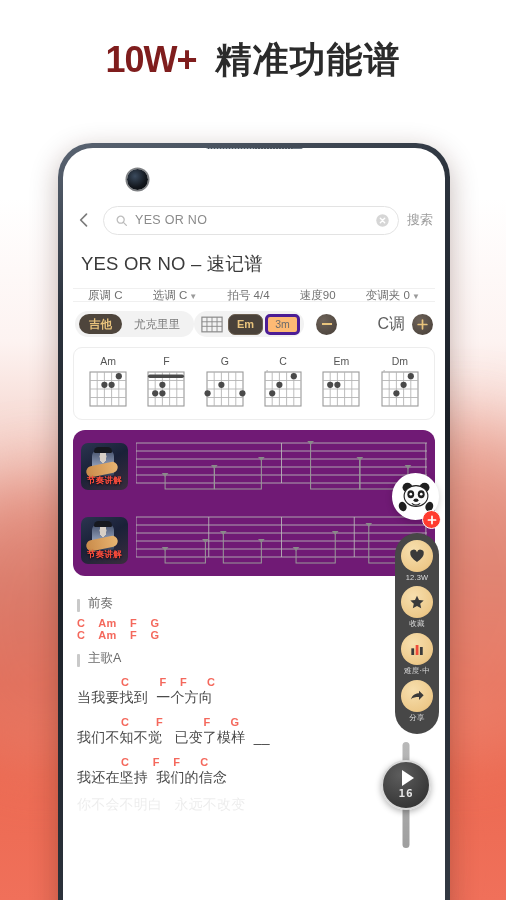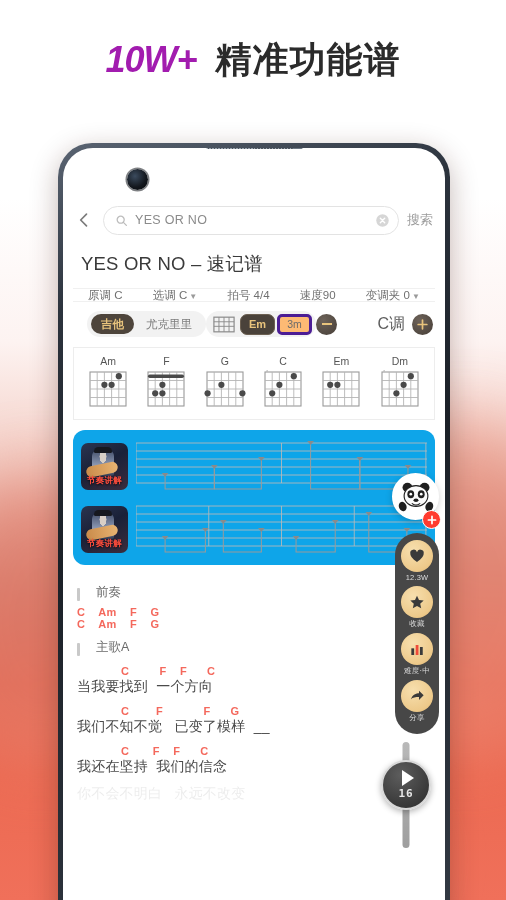--- a/index.html
+++ b/index.html
@@ -27,21 +27,21 @@
   .blob-c { left: 120px; top: 760px; width: 300px; height: 200px;
             background: radial-gradient(circle at 50% 50%, #f07d62, #f4917a 70%); opacity:.4; }
 
   
   .headline {
     position: absolute; top: 36px; left: 0; right: 0;
     text-align: center; white-space: nowrap;
     font-size: 36px; font-weight: 700; letter-spacing: 1px;
     color: #2b2b2b; z-index: 5;
   }
-  .headline .accent { color: #a21caf; font-style: italic; letter-spacing: -1px; }
+  .headline .accent { color: #7f1d1d; letter-spacing: -1px; }
   .headline .cn { margin-left: 8px; }
 
   
   .phone {
     position: absolute; left: 58px; top: 143px;
     width: 392px; height: 790px;
     border-radius: 34px 34px 0 0;
     background: linear-gradient(160deg, #5a6472 0%, #2c333d 18%, #1b2027 45%, #333a44 100%);
     padding: 5px 5px 0 5px;
     box-shadow: 0 8px 28px rgba(60,20,14,.30);
@@ -90,21 +90,21 @@
   .song-meta { padding: 6px 0 0 18px; font-size: 11px; color: #b8b8b8; display: flex; gap: 16px; }
 
   .infobar {
     margin: 12px 10px 0 10px; height: 14px;
     border-top: 1px solid #f0f0f0; border-bottom: 1px solid #f0f0f0;
     display: flex; align-items: center; justify-content: space-around;
     font-size: 11.5px; color: #707070;
   }
   .infobar .caret { font-size: 8px; color: #9a9a9a; margin-left: 2px; }
 
-  .ctrlrow { display: flex; align-items: center; padding: 9px 12px 0 24px; }
+  .ctrlrow { display: flex; align-items: center; padding: 9px 12px 0 12px; }
   .pill-group {
     background: #f2f2f2; border-radius: 15px; height: 26px;
     display: flex; align-items: center; padding: 0 4px; gap: 2px;
   }
   .pill {
     height: 20px; padding: 0 10px; border-radius: 11px;
     display: flex; align-items: center; font-size: 11.5px; color: #7c7c7c;
   }
   .pill.sel { background: #4e453c; color: #e8c37c; font-weight: 700; }
   .grid-ic { width: 22px; height: 17px; margin: 0 3px; }
@@ -123,29 +123,29 @@
     width: 21px; height: 21px; border-radius: 50%;
     background: radial-gradient(circle at 35% 30%, #6d6259, #463e37);
     display: flex; align-items: center; justify-content: center;
   }
   .circ-btn span { display: block; background: #e8c37c; }
   .minus-bar { width: 10px; height: 2px; }
   .key-label { font-size: 16px; color: #5e5e5e; margin-left: 33px; }
 
   .chordcard {
     margin: 10px 10px 0 10px; background: #fff; border: 1px solid #ededed;
-    border-radius: 0; padding: 7px 5px 6px 5px;
+    border-radius: 9px; padding: 7px 5px 6px 5px;
     display: flex; justify-content: space-around;
   }
   .chord { text-align: center; width: 54px; }
   .chord-name { font-size: 10.5px; color: #555; margin-bottom: 2px; }
 
   .tabcard {
-    margin: 10px 10px 0 10px; background: #0ea5e9; border-radius: 12px;
-    padding: 9px 8px; display: flex; flex-direction: column; gap: 9px;
+    margin: 10px 10px 0 10px; background: #701a75; border-radius: 12px;
+    padding: 9px 8px; display: flex; flex-direction: column; gap: 20px;
   }
   .tabrow { display: flex; align-items: center; gap: 8px; }
   .thumb {
     width: 47px; height: 47px; border-radius: 7px; flex: 0 0 auto;
     background: linear-gradient(150deg,#2b3550 0%,#1a2138 45%,#3b2d3e 100%);
     position: relative; overflow: hidden;
   }
   .thumb .player { position: absolute; left: 11px; top: 7px; width: 22px; height: 26px;
     background: radial-gradient(ellipse at 50% 25%, #d8cfc6 0 22%, transparent 23%),
                 linear-gradient(180deg,#45506b 0%, #8d9ab5 60%, #2f3a52 100%);
@@ -155,21 +155,21 @@
   .thumb .guitar { position: absolute; left: 5px; top: 21px; width: 32px; height: 11px;
     background: linear-gradient(90deg,#c98b4a,#e8b472); border-radius: 8px; transform: rotate(-12deg); }
   .thumb .tlabel {
     position: absolute; left: 0; right: 0; bottom: 3px; text-align: center;
     font-size: 8.5px; font-weight: 700; color: #ff4d3d; letter-spacing: .3px;
     text-shadow: 0 1px 2px rgba(0,0,0,.8);
   }
   .staff { flex: 1 1 auto; height: 54px; }
 
   .lyrics { padding: 10px 0 0 14px; }
-  .sect-head { display: flex; align-items: flex-end; gap: 16px; margin: 9px 0 5px 0; }
+  .sect-head { display: flex; align-items: flex-end; gap: 8px; margin: 9px 0 5px 0; }
   .sect-bar { width: 3px; height: 13px; background: #c9c9c9; border-radius: 1px; }
   .sect-name { font-size: 12.5px; color: #6a6a6a; }
   .chordline { font-size: 11px; color: #f4685c; letter-spacing: .3px; white-space: pre; font-weight: 600; }
   .lyricblock { margin-top: 9px; }
   .lyricblock .chordline { margin-bottom: 1px; margin-left: 44px; }
   .lyricline { font-size: 14px; color: #4a4a4a; white-space: pre; letter-spacing: .2px; }
   .fade-low { opacity: .45; }
   .fade-lower { opacity: .22; }
 
   

